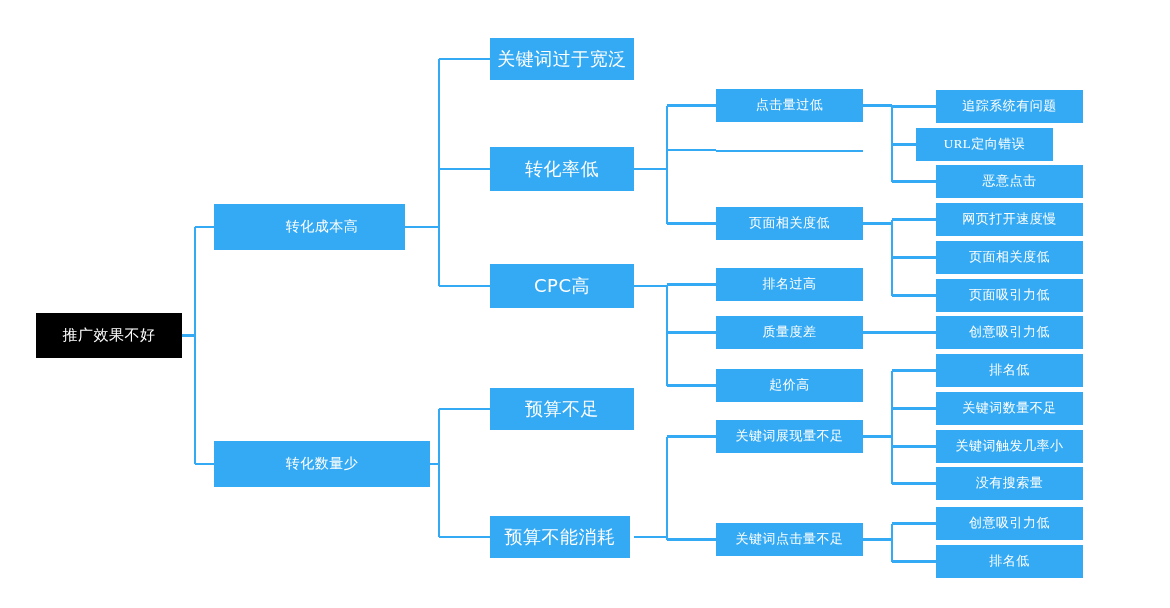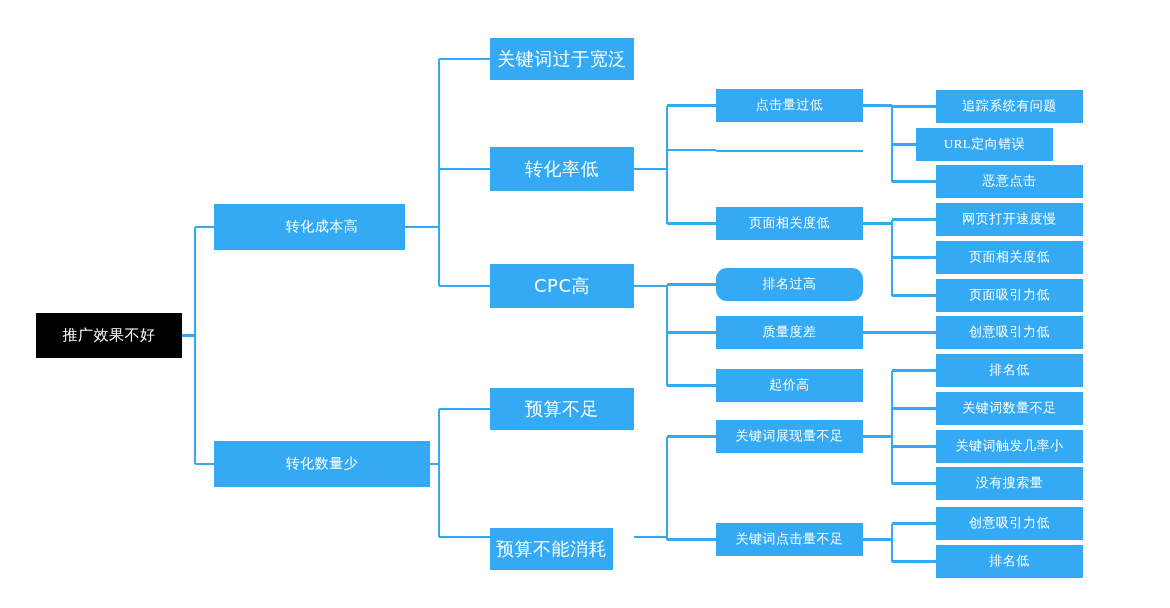--- a/index.html
+++ b/index.html
@@ -111,25 +111,25 @@
       <line x1="892" y1="561.5" x2="936" y2="561.5" stroke="#35AAF4" stroke-width="2.5" shape-rendering="crispEdges"></line>
     </svg>
   <div id="nodes">
       <div class="node lvl1 root" style="left: 36px; top: 313px; width: 146px; height: 45px;">推广效果不好</div>
       <div class="node lvl2" style="left: 214px; top: 204px; width: 191px; height: 46px; padding-left: 25px;">转化成本高</div>
       <div class="node lvl2" style="left: 214px; top: 441px; width: 216px; height: 46px;">转化数量少</div>
       <div class="node lvl3" style="left: 490px; top: 38px; width: 144px; height: 42px;">关键词过于宽泛</div>
       <div class="node lvl3" style="left: 490px; top: 147px; width: 144px; height: 44px;">转化率低</div>
       <div class="node lvl3" style="left: 490px; top: 264px; width: 144px; height: 44px;">CPC高</div>
       <div class="node lvl3" style="left: 490px; top: 388px; width: 144px; height: 42px;">预算不足</div>
-      <div class="node lvl3" style="left: 490px; top: 528px; width: 123px; height: 42px;">预算不能消耗</div>
+      <div class="node lvl3" style="left: 490px; top: 516px; width: 140px; height: 42px;">预算不能消耗</div>
       <div class="node lvl4" style="left: 716px; top: 89px; width: 147px; height: 33px;">点击量过低</div>
       <div class="node lvl4 empty" style="left: 716px; top: 150px; width: 147px; height: 0px;"></div>
       <div class="node lvl4" style="left: 716px; top: 207px; width: 147px; height: 33px;">页面相关度低</div>
-      <div class="node lvl4" style="left: 716px; top: 268px; width: 147px; height: 33px; border-radius: 11px;">排名过高</div>
+      <div class="node lvl4" style="left: 716px; top: 268px; width: 147px; height: 33px;">排名过高</div>
       <div class="node lvl4" style="left: 716px; top: 316px; width: 147px; height: 33px;">质量度差</div>
       <div class="node lvl4" style="left: 716px; top: 369px; width: 147px; height: 33px;">起价高</div>
       <div class="node lvl4" style="left: 716px; top: 420px; width: 147px; height: 33px;">关键词展现量不足</div>
       <div class="node lvl4" style="left: 716px; top: 523px; width: 147px; height: 33px;">关键词点击量不足</div>
       <div class="node lvl5" style="left: 936px; top: 90px; width: 147px; height: 33px;">追踪系统有问题</div>
       <div class="node lvl5" style="left: 916px; top: 128px; width: 137px; height: 33px; font-family: Liberation Serif, serif;">URL定向错误</div>
       <div class="node lvl5" style="left: 936px; top: 165px; width: 147px; height: 33px;">恶意点击</div>
       <div class="node lvl5" style="left: 936px; top: 203px; width: 147px; height: 33px;">网页打开速度慢</div>
       <div class="node lvl5" style="left: 936px; top: 241px; width: 147px; height: 33px;">页面相关度低</div>
       <div class="node lvl5" style="left: 936px; top: 279px; width: 147px; height: 33px;">页面吸引力低</div>

